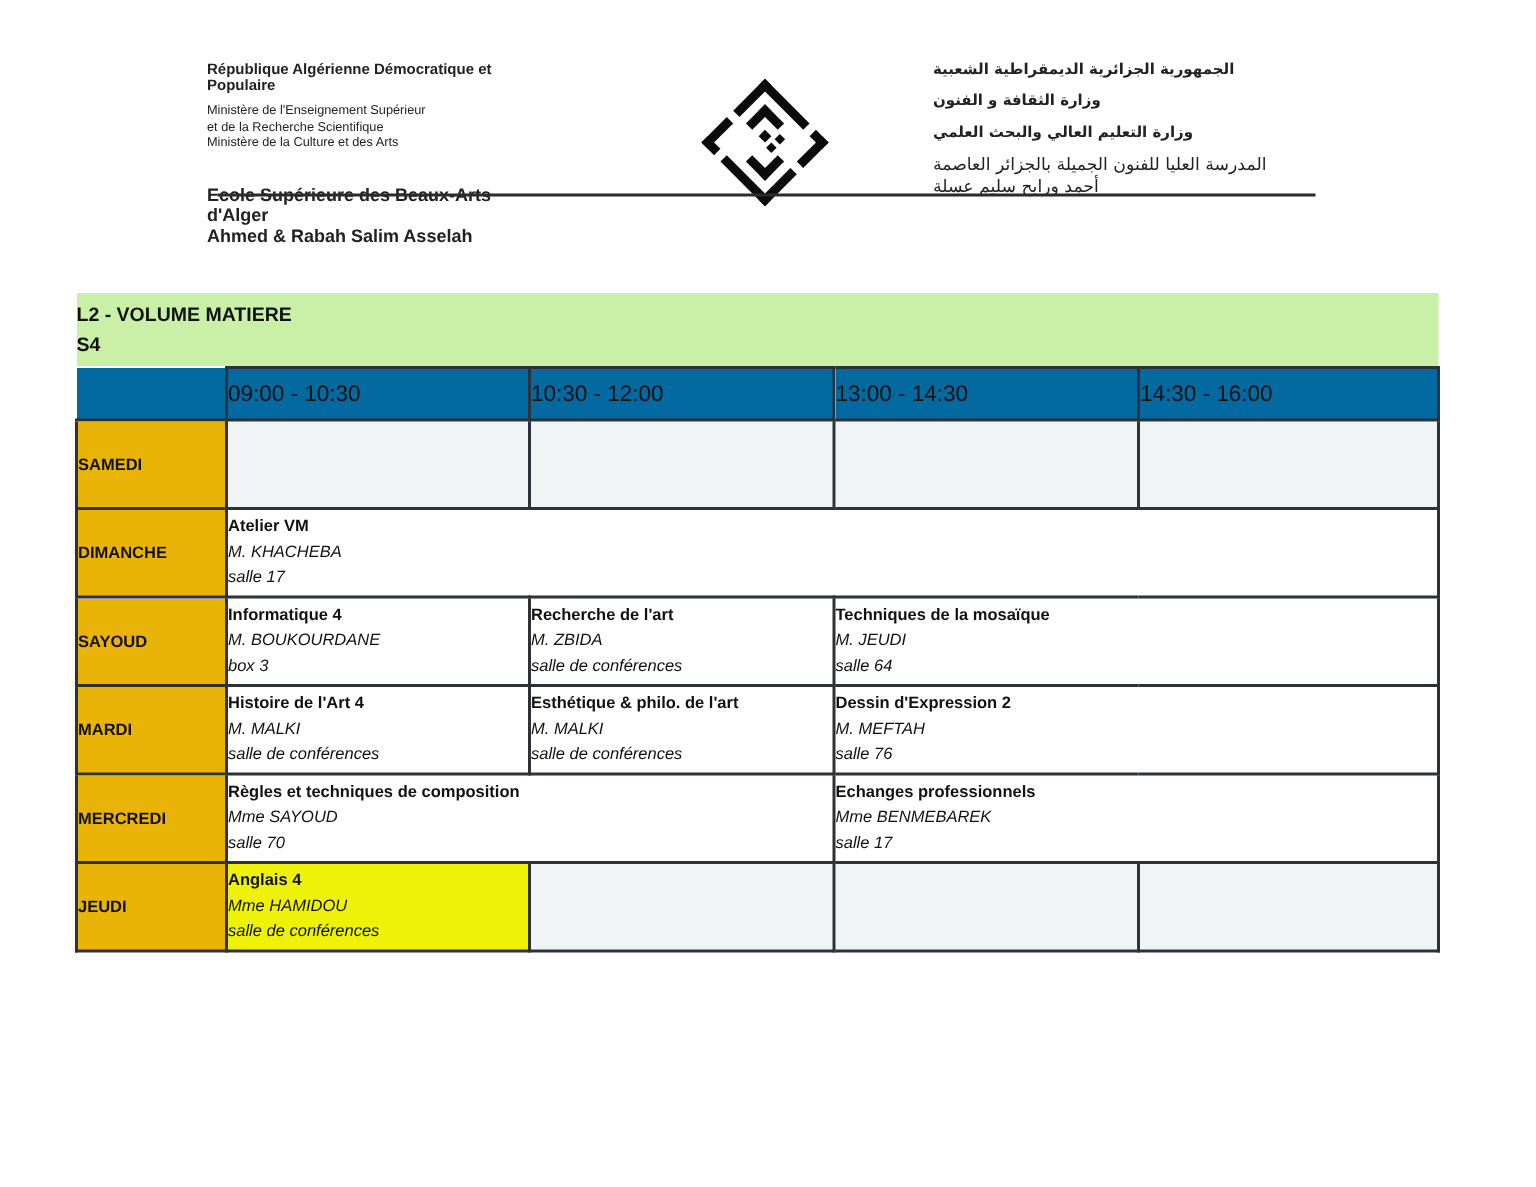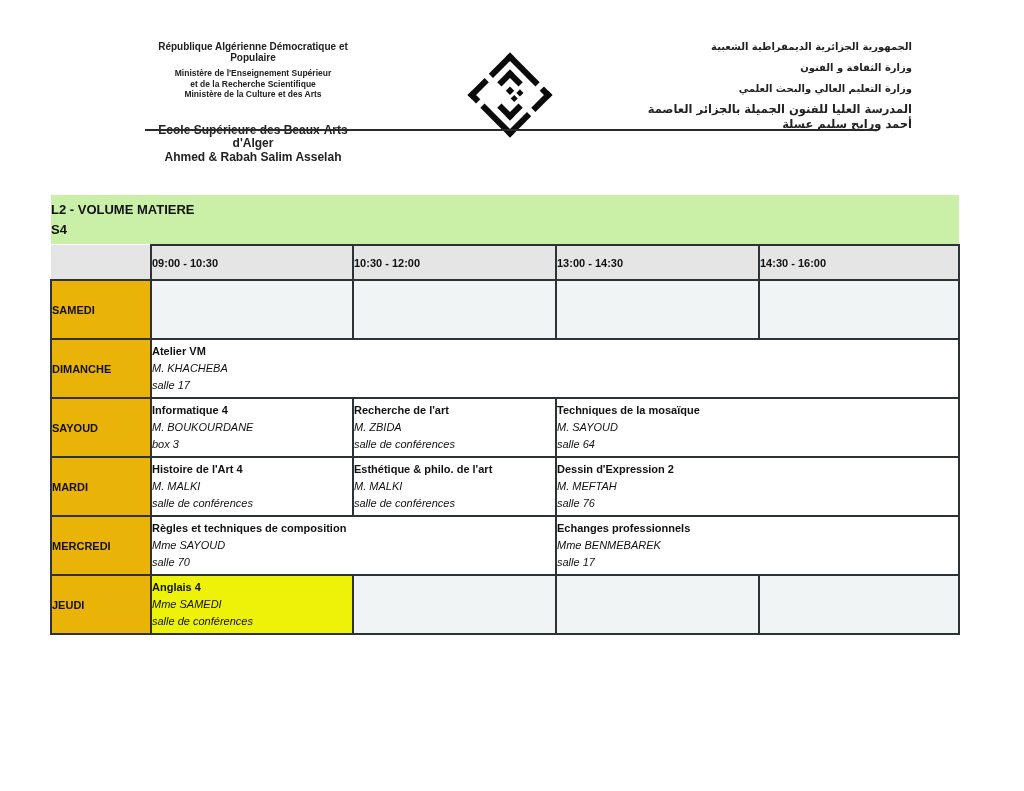--- a/index.html
+++ b/index.html
@@ -3,37 +3,37 @@
 <meta charset="utf-8">
 <style>
   html,body{margin:0;padding:0;}
   body{
     width:1024px;height:791px;background:#ffffff;position:relative;
     font-family:"Liberation Sans", sans-serif;color:#1a1a1a;
     -webkit-font-smoothing:antialiased;
   }
   
   .letterhead{position:absolute;left:0;top:0;width:1024px;height:150px;}
-  .fr-block{position:absolute;left:138px;top:41px;width:230px;text-align:center;color:#222;}
+  .fr-block{position:absolute;left:138px;top:41px;width:230px;color:#222;}
   .fr-l1{font-size:10px;font-weight:bold;margin-bottom:5px;}
-  .fr-sm{font-size:8.5px;font-weight:bold;line-height:10.5px;}
+  .fr-sm{font-size:8.5px;font-weight:normal;line-height:10.5px;}
   .fr-school{margin-top:24px;font-size:12px;font-weight:bold;line-height:13.5px;}
-  .ar-block{position:absolute;left:622px;top:36px;width:290px;text-align:right;direction:rtl;
+  .ar-block{position:absolute;left:622px;top:36px;width:290px;text-align:left;direction:rtl;
             font-family:"DejaVu Sans", sans-serif;color:#222;}
   .ar-sm{font-size:10px;line-height:21px;font-weight:bold;}
-  .ar-school{margin-top:3px;font-size:11.5px;font-weight:bold;line-height:15px;}
+  .ar-school{margin-top:3px;font-size:11.5px;font-weight:normal;line-height:15px;}
   .head-rule{position:absolute;left:145px;top:129px;width:732px;border-top:2px solid #2b2b2b;}
   .logo-wrap{position:absolute;left:467px;top:52px;width:86px;height:86px;}
   
   .tt{position:absolute;left:50px;top:195px;}
   table{border-collapse:collapse;table-layout:fixed;width:908px;}
   td{border:2px solid #2d3237;padding:0;text-align:left;vertical-align:middle;overflow:hidden;}
   .title-cell{background:#c9f0a6;border:none;height:49px;font-weight:bold;font-size:13px;line-height:20px;color:#111;}
   .title-cell .tline{display:block;}
-  .hdr-row td{background:#e5e5e5;height:33px;font-weight:bold;font-size:11px;color:#111;}
+  .hdr-row td{background:#0369a1;height:33px;font-weight:normal;font-size:15px;color:#111;}
   .corner-cell{border-top:none;border-left:none;}
   .day-cell{background:#eab308;font-weight:bold;font-size:11px;color:#111;}
   .day-row td{height:57px;}
   .empty-cell{background:#f1f4f5;}
   .content-cell{background:#ffffff;font-size:11px;line-height:17px;color:#111;}
   .hl-cell{background:#eef208;}
   .course{display:block;font-weight:bold;}
   .teacher,.room{display:block;font-weight:normal;font-style:italic;}
 </style>
 </head>
@@ -137,21 +137,21 @@
           <span class="teacher">M. BOUKOURDANE</span>
           <span class="room">box 3</span>
         </td>
         <td class="content-cell">
           <span class="course">Recherche de l'art</span>
           <span class="teacher">M. ZBIDA</span>
           <span class="room">salle de conférences</span>
         </td>
         <td class="content-cell" colspan="2">
           <span class="course">Techniques de la mosaïque</span>
-          <span class="teacher">M. SAYOUD</span>
+          <span class="teacher">M. JEUDI</span>
           <span class="room">salle 64</span>
         </td>
       </tr>
 
       <tr class="day-row">
         <td class="day-cell">MARDI</td>
         <td class="content-cell">
           <span class="course">Histoire de l'Art 4</span>
           <span class="teacher">M. MALKI</span>
           <span class="room">salle de conférences</span>
@@ -179,21 +179,21 @@
           <span class="course">Echanges professionnels</span>
           <span class="teacher">Mme BENMEBAREK</span>
           <span class="room">salle 17</span>
         </td>
       </tr>
 
       <tr class="day-row">
         <td class="day-cell">JEUDI</td>
         <td class="content-cell hl-cell">
           <span class="course">Anglais 4</span>
-          <span class="teacher">Mme SAMEDI</span>
+          <span class="teacher">Mme HAMIDOU</span>
           <span class="room">salle de conférences</span>
         </td>
         <td class="empty-cell"></td>
         <td class="empty-cell"></td>
         <td class="empty-cell"></td>
       </tr>
     </tbody>
   </table>
 </div>
 

